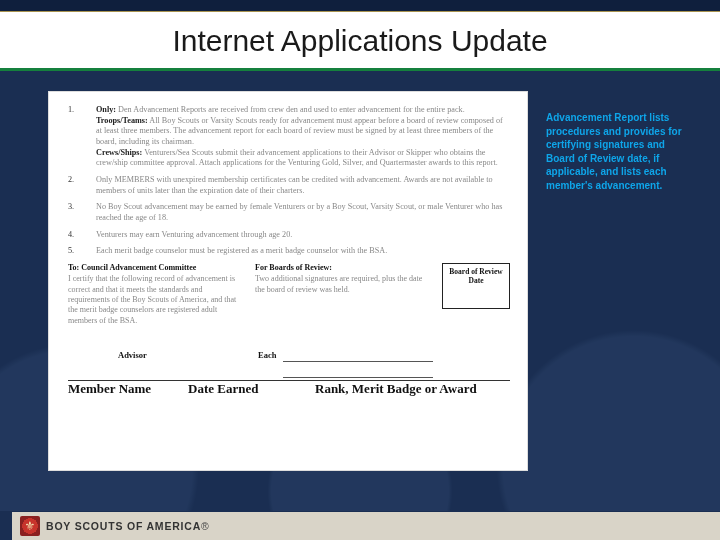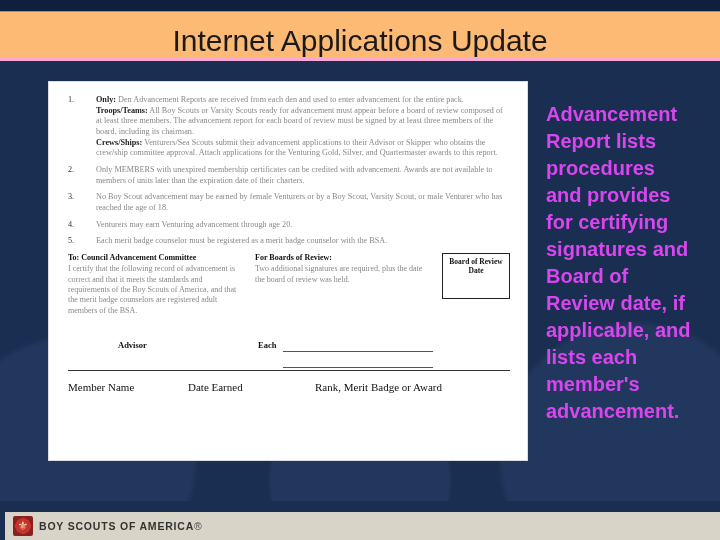--- a/index.html
+++ b/index.html
@@ -10,23 +10,23 @@
     background: #1a2e52;
     position: relative;
     overflow: hidden;
   }
   .top-bar {
     height: 12px;
     background: #0f1f3d;
     border-bottom: 1px solid #a8934f;
   }
   .title-band {
-    background: #fdba74;
-    padding: 12px 0 0 0;
-    border-bottom: 3px solid #f9a8d4;
+    background: #ffffff;
+    padding: 12px 0 10px 0;
+    border-bottom: 3px solid #15803d;
   }
   .title {
     font-size: 30px;
     color: #1a1a1a;
     text-align: center;
     font-weight: normal;
   }
   .content-area {
     position: relative;
     background: #1a2e52;
@@ -101,41 +101,41 @@
     width:150px; border-bottom:1px solid #555;
   }
   .sig-underline2 {
     position:absolute;
     left:235px; top:286px;
     width:150px; border-bottom:1px solid #555;
   }
   .hr-line { border:none; border-top:1px solid #333; margin-top:20px; }
   .table-head {
     display:flex;
-    font-weight:normal;
-    font-size:11px;
-    margin-top:10px;
+    font-weight:bold;
+    font-size:13px;
+    margin-top:0;
     color:#111;
   }
   .table-head > div:nth-child(1){width:120px;}
   .table-head > div:nth-child(2){width:127px;}
   .table-head > div:nth-child(3){flex:1;}
   .side-text {
     position: relative;
     width: 150px;
-    color: #d946ef;
-    font-size: 20px;
+    color: #0ea5e9;
+    font-size: 10px;
     font-weight: bold;
     line-height: 1.35;
     padding-top: 20px;
   }
   .footer {
     position: absolute;
     bottom: 0;
-    left: 5px;
+    left: 12px;
     right: 0;
     height: 28px;
     background: #d9d4c8;
     display: flex;
     align-items: center;
     padding-left: 8px;
     gap: 6px;
   }
   .logo {
     width: 20px; height: 20px;
@@ -169,21 +169,21 @@
 </div>
 
 <div class="content-area">
   <div class="bg-deco"></div>
 
   <div class="doc">
     <ol class="proc-list">
       <li class="proc-item">
         <div class="proc-num">1.</div>
         <div class="proc-body">
-          <div class="proc-sub blurred"><b>Only:</b> <span>Den Advancement Reports are received from each den and used to enter advancement for the entire pack.</span></div>
+          <div class="proc-sub blurred"><b>Only:</b> <span>Den Advancement Reports are received from crew den and used to enter advancement for the entire pack.</span></div>
           <div class="proc-sub blurred"><b>Troops/Teams:</b> <span>All Boy Scouts or Varsity Scouts ready for advancement must appear before a board of review composed of at least three members. The advancement report for each board of review must be signed by at least three members of the board, including its chairman.</span></div>
           <div class="proc-sub blurred"><b>Crews/Ships:</b> <span>Venturers/Sea Scouts submit their advancement applications to their Advisor or Skipper who obtains the crew/ship committee approval. Attach applications for the Venturing Gold, Silver, and Quartermaster awards to this report.</span></div>
         </div>
       </li>
       <li class="proc-item">
         <div class="proc-num">2.</div>
         <div class="proc-body blurred">Only MEMBERS with unexpired membership certificates can be credited with advancement. Awards are not available to members of units later than the expiration date of their charters.</div>
       </li>
       <li class="proc-item">
         <div class="proc-num">3.</div>

